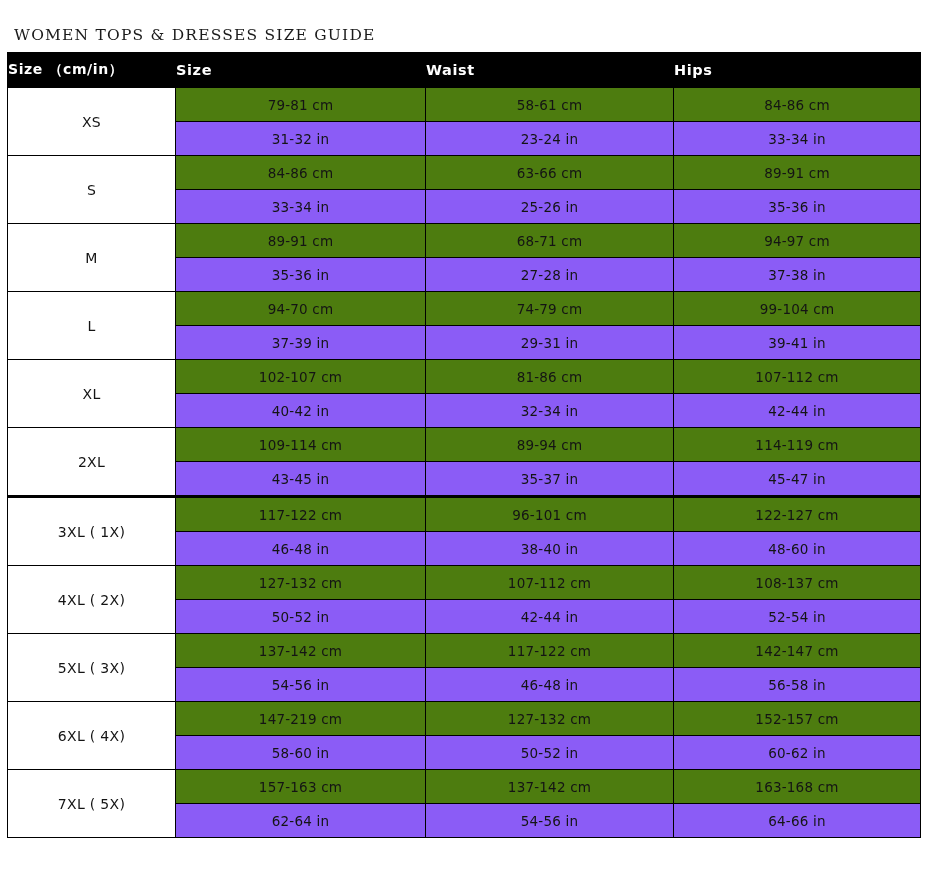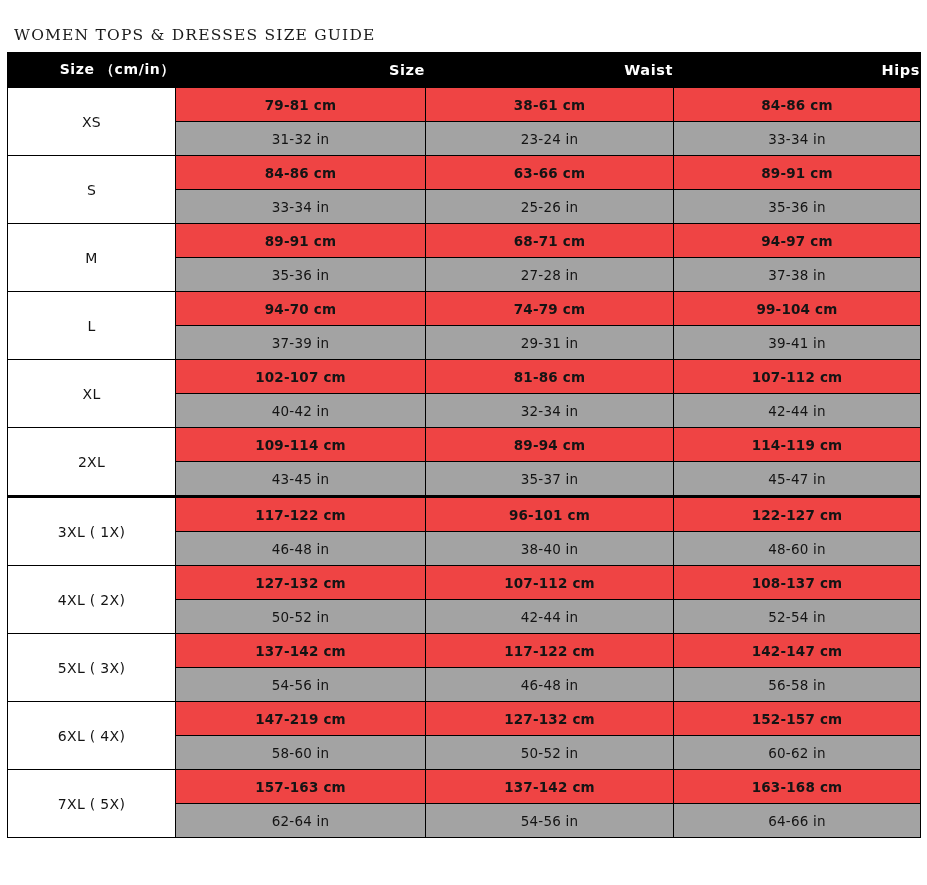--- a/index.html
+++ b/index.html
@@ -42,21 +42,21 @@
   table.size-table col.c-hips  { width: 247px; }
 
   thead th {
     background: #000000;
     color: #ffffff;
     font-weight: bold;
     font-size: 14.5px;
     letter-spacing: 0.6px;
     padding: 8px 0;
     border: 1px solid #000000;
-    text-align: right;
+    text-align: left;
     font-family: "DejaVu Sans", sans-serif;
   }
   thead th.size-head {
     font-size: 14px;
   }
   tbody td {
     border: 1px solid #000000;
     text-align: center;
     padding: 6px 0;
     height: 21px;
@@ -64,25 +64,24 @@
     color: #141414;
     letter-spacing: 0.2px;
   }
   td.size-cell {
     font-size: 14px;
     color: #141414;
     letter-spacing: 0.3px;
     margin-top: 8px;
   }
   tr.cm td.val {
-    background: #ef4444;
-    font-weight: bold;
+    background: #4d7c0f;
   }
   tr.in td.val {
-    background: #a3a3a3;
+    background: #8b5cf6;
   }
   .section-gap td {
     border-top: 3px solid #000000;
   }
 </style>
 </head>
 <body>
 
 <div id="page">
 
@@ -100,21 +99,21 @@
         <th class="size-head">Size （cm/in）</th>
         <th>Size</th>
         <th>Waist</th>
         <th>Hips</th>
       </tr>
     </thead>
     <tbody id="table-body">
         <tr class="cm">
           <td class="size-cell" rowspan="2">XS</td>
           <td class="val">79-81 cm</td>
-          <td class="val">38-61 cm</td>
+          <td class="val">58-61 cm</td>
           <td class="val">84-86 cm</td>
         </tr>
         <tr class="in">
           <td class="val">31-32 in</td>
           <td class="val">23-24 in</td>
           <td class="val">33-34 in</td>
         </tr>
         <tr class="cm">
           <td class="size-cell" rowspan="2">S</td>
           <td class="val">84-86 cm</td>

